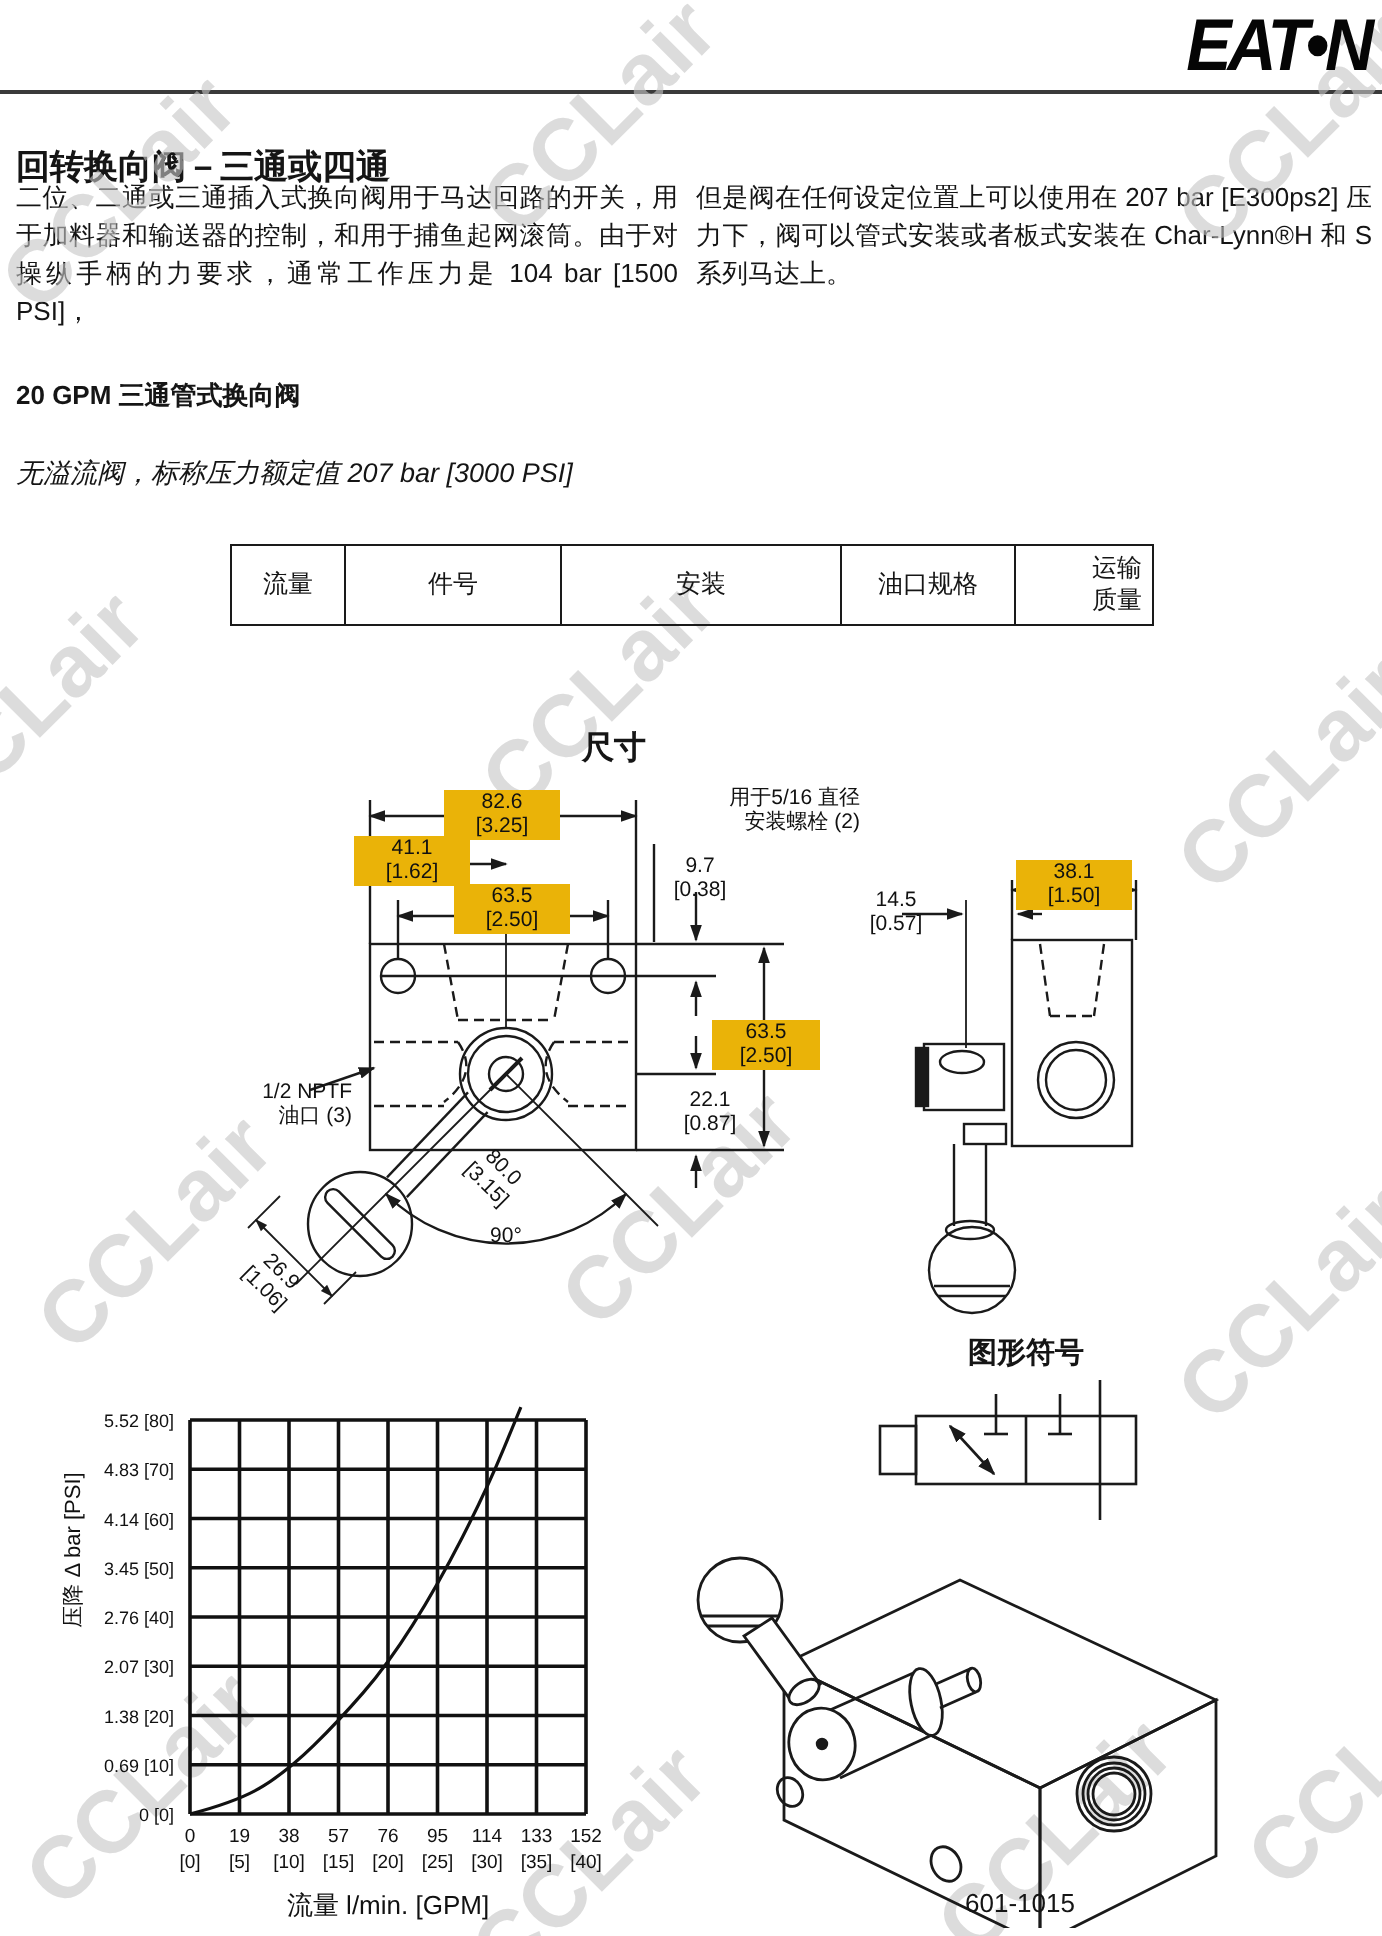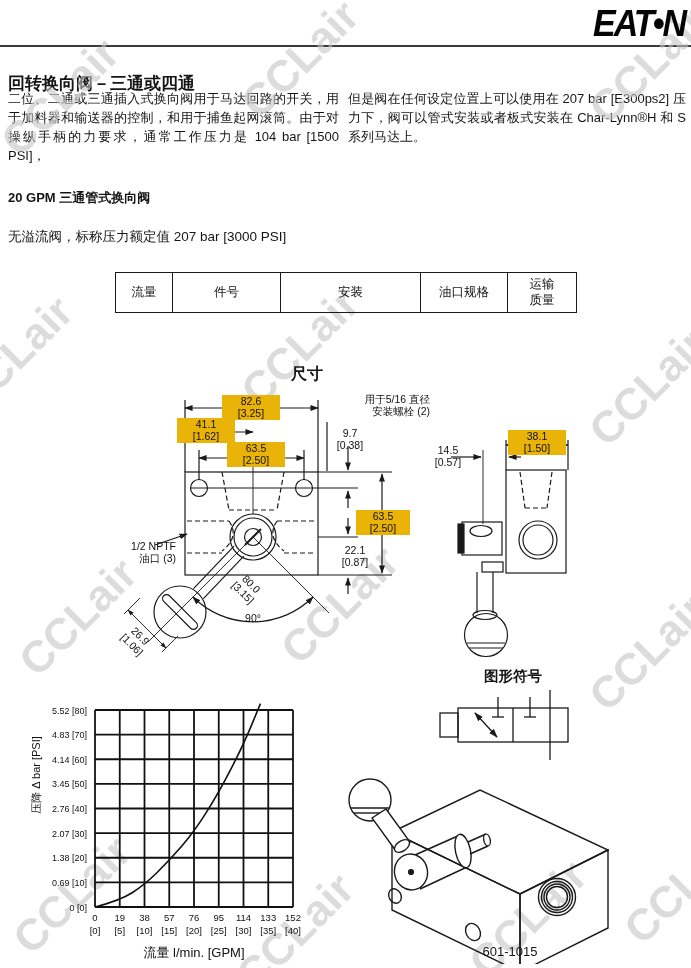--- a/index.html
+++ b/index.html
@@ -9,28 +9,28 @@
   .pre{white-space:pre-line;}
   
   #logo{right:6px;top:4px;font-size:34px;font-weight:900;font-style:italic;
         letter-spacing:-2px;color:#050505;transform:scaleY(1.08);z-index:4;}
   #rule{left:0;top:45px;width:691px;height:2px;background:#3a3a3a;}
   #doc-title{left:8px;top:72px;font-size:17px;font-weight:bold;}
   .para{top:89px;font-size:13px;line-height:19px;text-align:justify;}
   #para-left{left:8px;width:331px;}
   #para-right{left:348px;width:338px;}
   #sec-head{left:8px;top:189px;font-size:13px;font-weight:bold;}
-  #sec-sub{left:8px;top:228px;font-size:13.5px;}
+  #sec-sub{left:8px;top:228px;font-size:13.5px;font-style:italic;}
   
   #spec-table{left:115px;top:272px;border-collapse:collapse;table-layout:fixed;z-index:3;background:transparent;padding-left:32px;}
   #spec-table td{border:1.2px solid #1a1a1a;font-size:12.5px;padding:2px 5px;vertical-align:middle;}
   #spec-table .hd{text-align:center;height:35px;line-height:1.25;}
   #spec-table .bd{vertical-align:top;height:35px;line-height:1.35;}
   #spec-table .c{text-align:center;}
-  #spec-table .l{text-align:center;}
+  #spec-table .l{text-align:right;}
   
   .draw-head{font-size:16px;font-weight:bold;z-index:3;}
   .dim{position:absolute;font-size:10.5px;line-height:1.18;text-align:center;color:#111;z-index:3;}
   .note{text-align:right;}
   .wbg{background:#eab308;padding:0 1px;}
   .rot45{transform:rotate(45deg);}
   svg.lw{position:absolute;z-index:2;}
   #caption{left:452px;top:944px;width:116px;text-align:center;font-size:13px;z-index:3;}
   
   .wm{position:absolute;width:160px;text-align:center;font-size:44px;font-weight:700;

